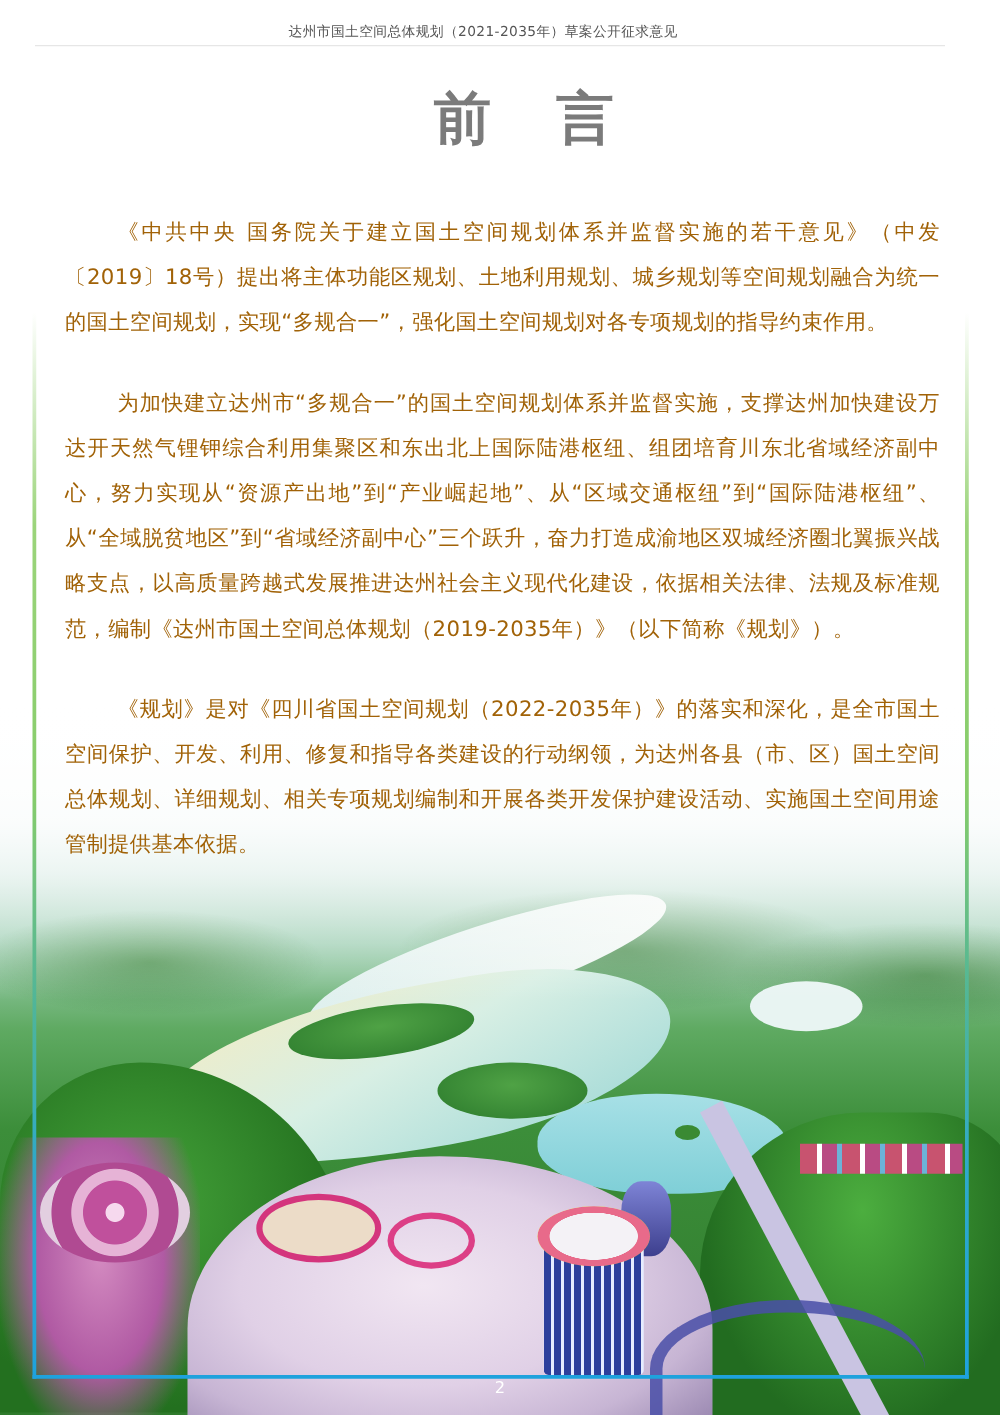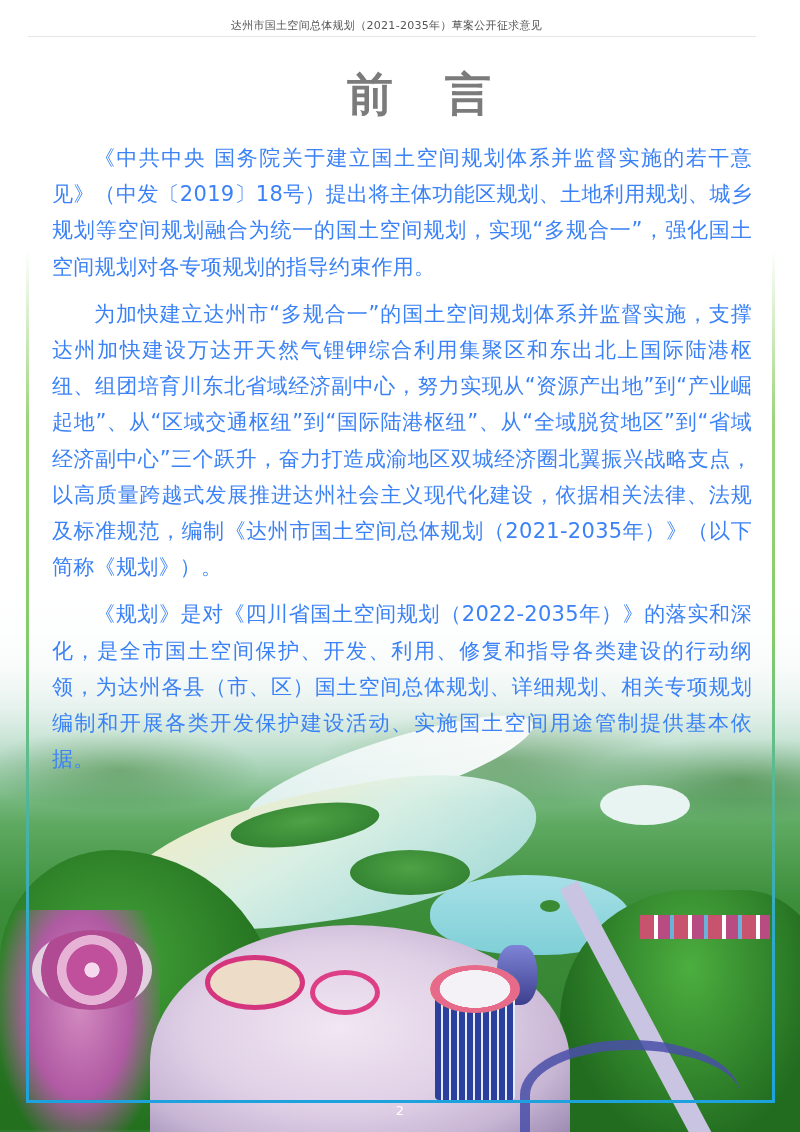--- a/index.html
+++ b/index.html
@@ -74,22 +74,22 @@
   .frame-right { left: 772px; }
   .frame-bottom { position: absolute; left: 26px; top: 1100px; width: 749px; height: 3px; background: #1ea2dd; }
 
   
   .title { position: absolute; left: 0; top: 64px; width: 800px; text-align: center;
     font-size: 46px; font-weight: bold; color: #7b7b7b; letter-spacing: 52px; text-indent: 52px;
     font-family: "DejaVu Sans", sans-serif; margin-left: 19px; }
 
   
   .content { position: absolute; left: 52px; top: 140px; width: 700px; }
-  .para { font-size: 21px; line-height: 36.2px; color: #3b82f6; text-align: justify; text-indent: 42px;
-    margin-bottom: 11px; letter-spacing: .3px; }
+  .para { font-size: 17px; line-height: 36.2px; color: #a16207; text-align: justify; text-indent: 42px;
+    margin-bottom: 11px; letter-spacing: .3px; margin-top: 28px; }
 
   .page-num { position: absolute; left: 0; top: 1103px; width: 800px; text-align: center;
     font-size: 13px; color: #ffffff; }
 </style>
 </head>
 <body>
 
 <div class="page">
 
   <div class="photo">
@@ -122,18 +122,18 @@
   <div class="head-rule"></div>
 
   <div class="frame-left"></div>
   <div class="frame-right"></div>
   <div class="frame-bottom"></div>
 
   <h1 class="title">前言</h1>
 
   <div class="content">
     <p class="para">《中共中央 国务院关于建立国土空间规划体系并监督实施的若干意见》（中发〔2019〕18号）提出将主体功能区规划、土地利用规划、城乡规划等空间规划融合为统一的国土空间规划，实现“多规合一”，强化国土空间规划对各专项规划的指导约束作用。</p>
-    <p class="para">为加快建立达州市“多规合一”的国土空间规划体系并监督实施，支撑达州加快建设万达开天然气锂钾综合利用集聚区和东出北上国际陆港枢纽、组团培育川东北省域经济副中心，努力实现从“资源产出地”到“产业崛起地”、从“区域交通枢纽”到“国际陆港枢纽”、从“全域脱贫地区”到“省域经济副中心”三个跃升，奋力打造成渝地区双城经济圈北翼振兴战略支点，以高质量跨越式发展推进达州社会主义现代化建设，依据相关法律、法规及标准规范，编制《达州市国土空间总体规划（2021-2035年）》（以下简称《规划》）。</p>
+    <p class="para">为加快建立达州市“多规合一”的国土空间规划体系并监督实施，支撑达州加快建设万达开天然气锂钾综合利用集聚区和东出北上国际陆港枢纽、组团培育川东北省域经济副中心，努力实现从“资源产出地”到“产业崛起地”、从“区域交通枢纽”到“国际陆港枢纽”、从“全域脱贫地区”到“省域经济副中心”三个跃升，奋力打造成渝地区双城经济圈北翼振兴战略支点，以高质量跨越式发展推进达州社会主义现代化建设，依据相关法律、法规及标准规范，编制《达州市国土空间总体规划（2019-2035年）》（以下简称《规划》）。</p>
     <p class="para">《规划》是对《四川省国土空间规划（2022-2035年）》的落实和深化，是全市国土空间保护、开发、利用、修复和指导各类建设的行动纲领，为达州各县（市、区）国土空间总体规划、详细规划、相关专项规划编制和开展各类开发保护建设活动、实施国土空间用途管制提供基本依据。</p>
   </div>
 
   <div class="page-num">2</div>
 </div>
 
 </body></html>

